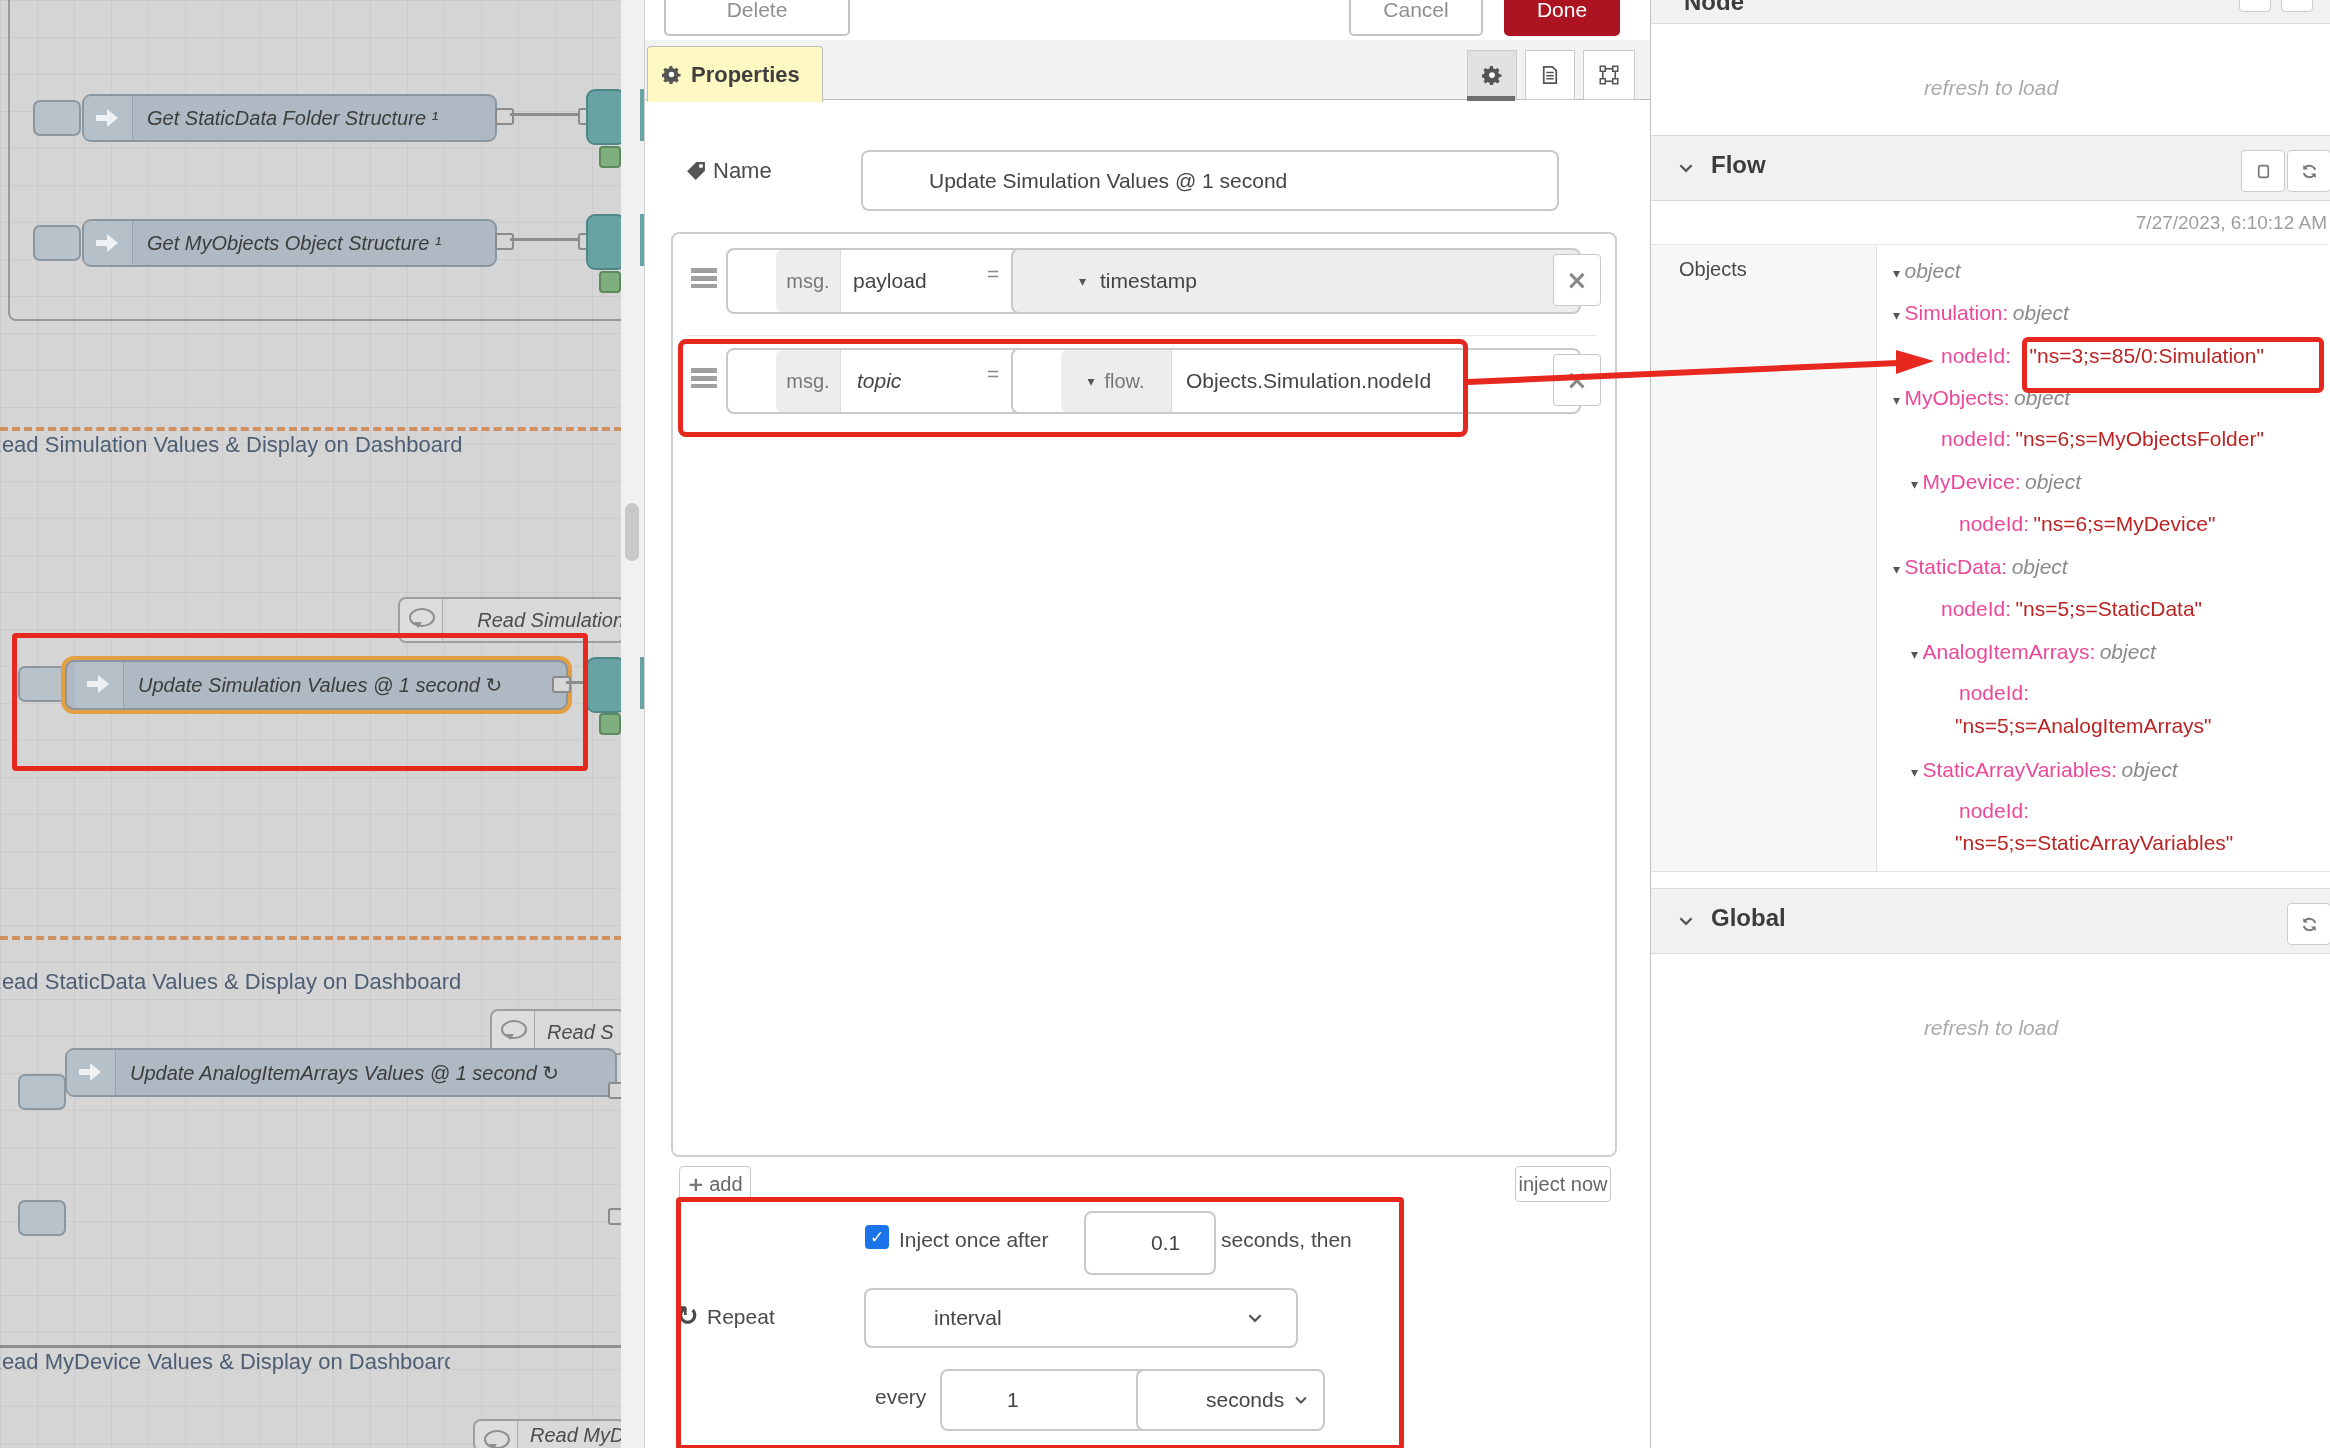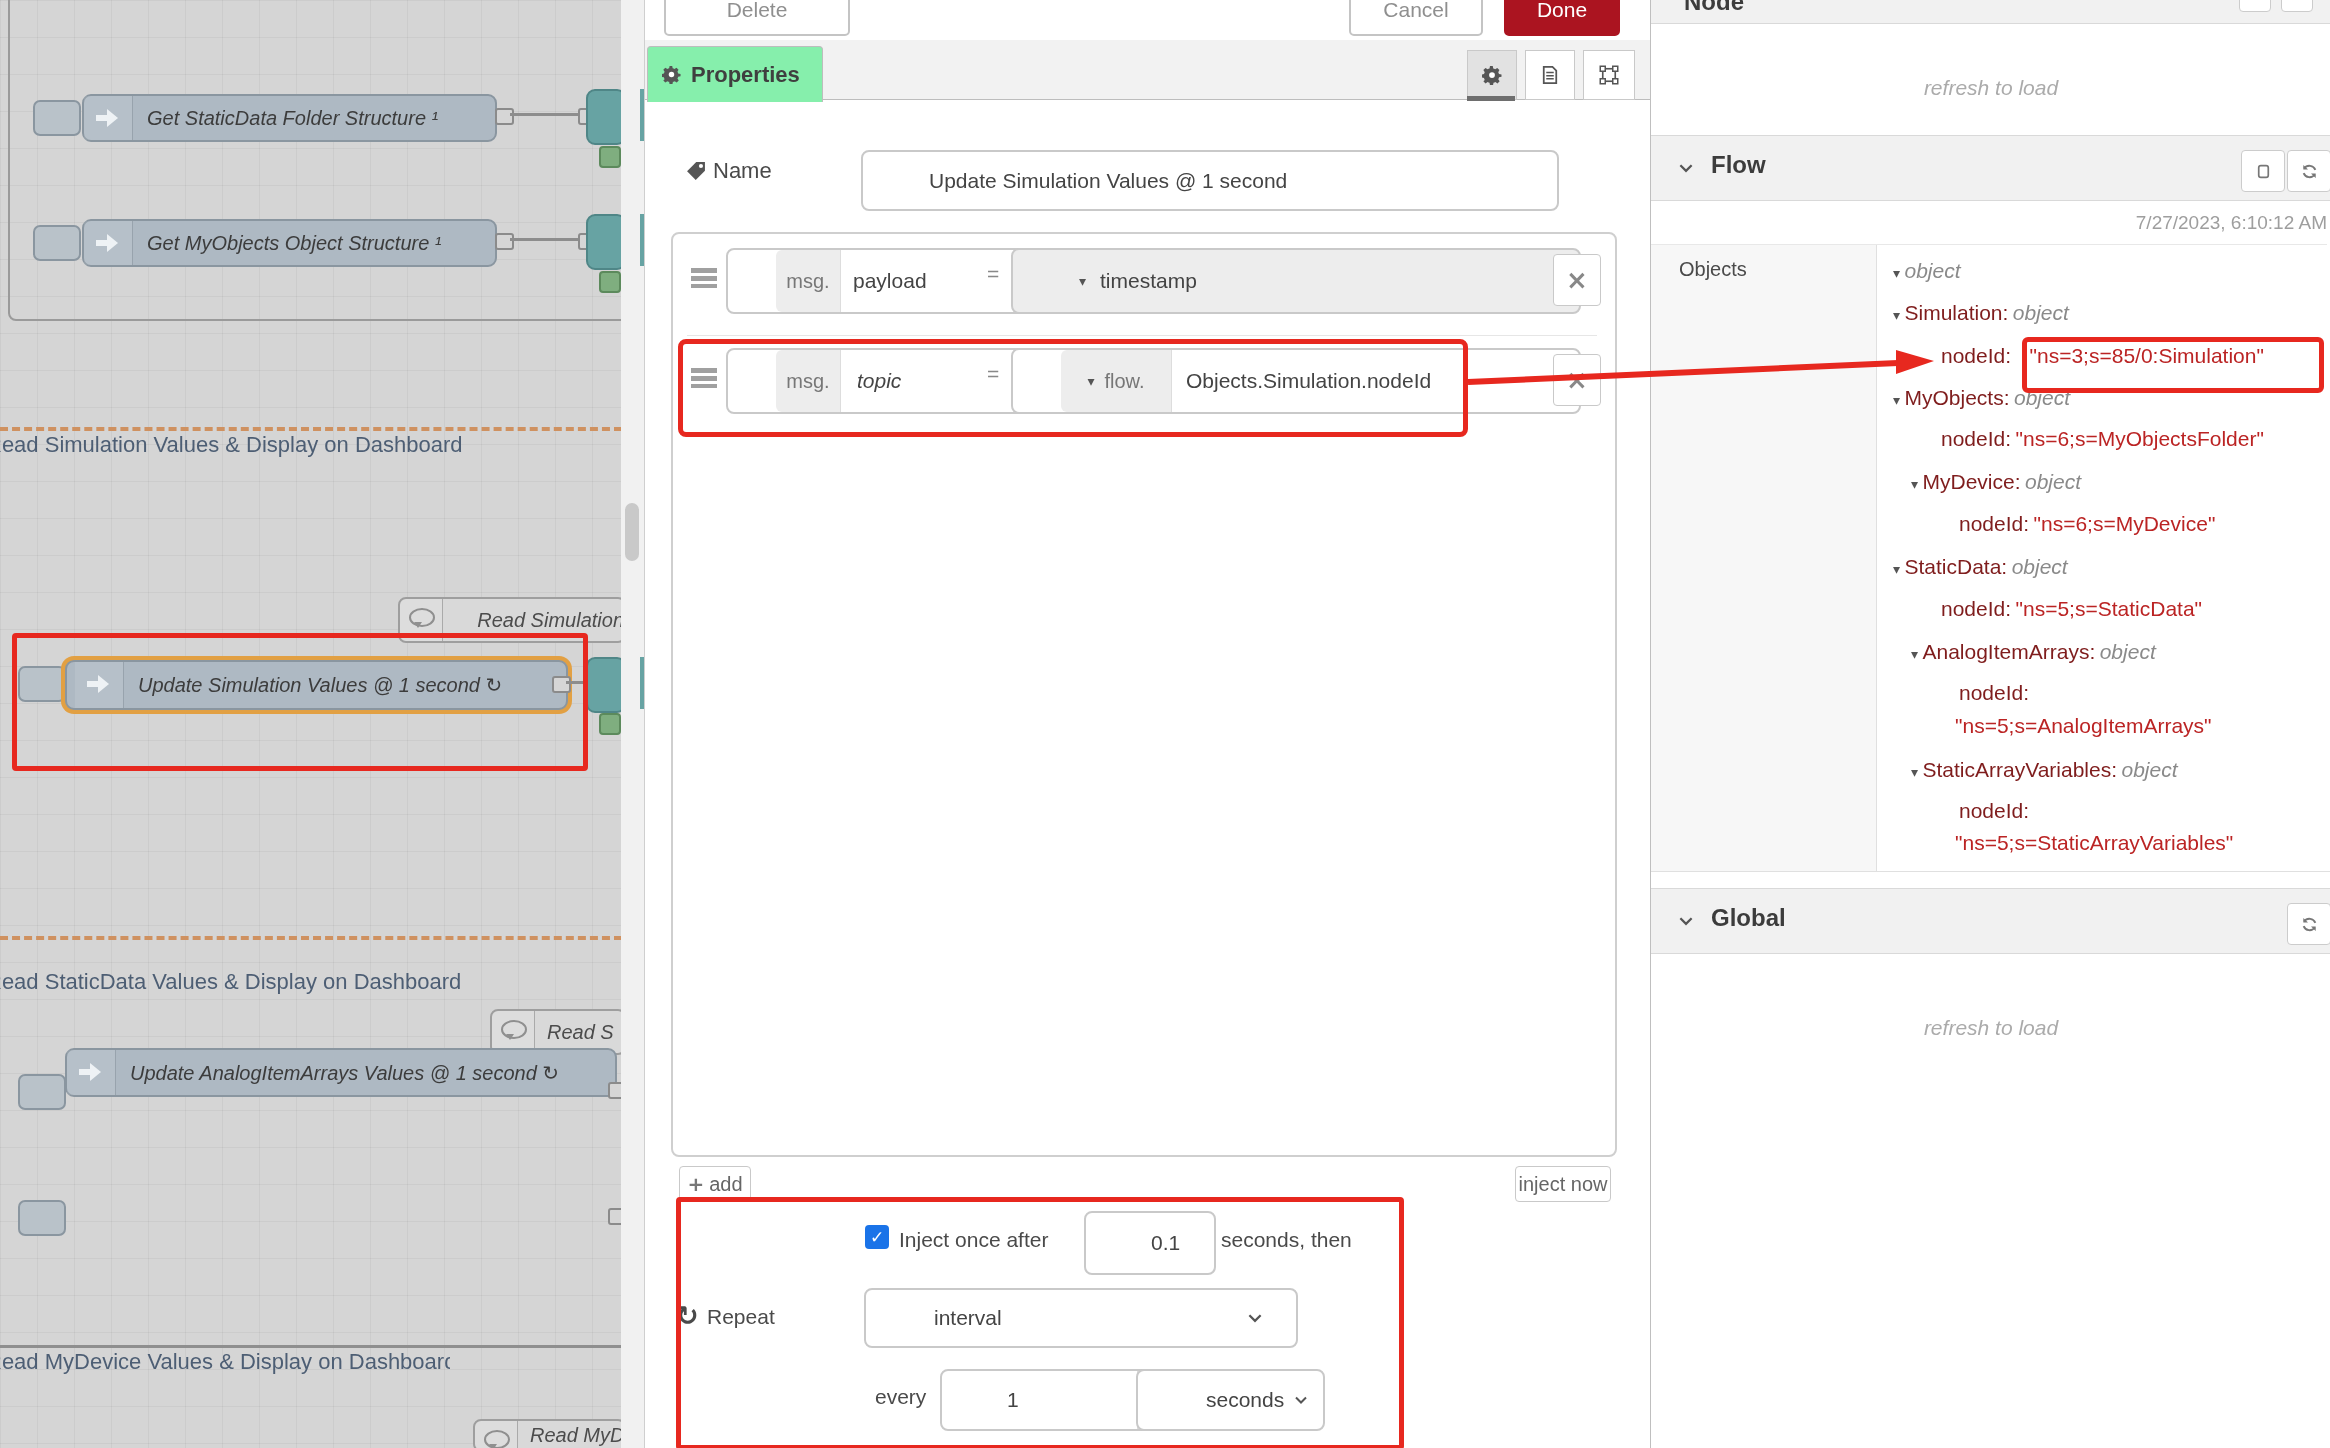--- a/index.html
+++ b/index.html
@@ -36,40 +36,40 @@
   .bub{position:absolute;left:9px;top:9px;width:22px;height:15px;border:2px solid #8f8f8f;border-radius:50%;}
   .bub:after{content:"";position:absolute;left:3px;bottom:-7px;border:4px solid transparent;border-top:6px solid #8f8f8f;}
   #scrollstrip{left:621px;top:0;width:23px;height:1448px;background:#f1f1f1;z-index:2;}
   #scrollthumb{left:625px;top:503px;width:14px;height:58px;background:#c9c9c9;border-radius:7px;z-index:3;}
   
   #dialog{left:644px;top:0;width:1006px;height:1448px;background:#fff;border-left:1px solid #cfcfcf;z-index:4;}
   .btn{display:flex;align-items:center;justify-content:center;background:#fff;border:2px solid #c4c4c4;border-radius:5px;font-size:21px;color:#8f8f8f;}
   .btn.red{background:#ab1420;border-color:#ab1420;color:#fff;}
   .smallbtn{display:flex;align-items:center;justify-content:center;background:#fff;border:1px solid #c9c9c9;border-radius:4px;color:#666;font-size:20px;}
   #tabbar{left:0;top:40px;width:1006px;height:59px;background:#f2f2f2;border-bottom:1px solid #bdbdbd;}
-  #proptab{left:2px;top:46px;width:174px;height:55px;background:#86efac;border:1px solid #bdbdbd;border-bottom:none;border-radius:4px 4px 0 0;display:flex;align-items:center;z-index:5;}
+  #proptab{left:2px;top:46px;width:174px;height:55px;background:#fef9c3;border:1px solid #bdbdbd;border-bottom:none;border-radius:4px 4px 0 0;display:flex;align-items:center;z-index:5;}
   #proptab .t{font-size:22px;font-weight:bold;color:#3f3f3f;margin-left:10px;}
   .tabicobtn{display:flex;align-items:center;justify-content:center;border:1px solid #c9c9c9;background:#fff;}
   .tabicobtn.on{background:#e2e2e2;}
   .field{border:2px solid #c9c9c9;border-radius:8px;background:#fff;display:flex;align-items:center;font-size:21px;color:#444;padding-left:48px;}
   .field.grey{background:#ededed;}
   .pfx{background:#ededed;color:#777;font-size:20px;align-self:stretch;display:flex;align-items:center;justify-content:center;border-radius:6px 0 0 6px;border-right:1px solid #ddd;}
   .hamb{width:26px;height:20px;background:repeating-linear-gradient(180deg,#a0a0a0 0 5px,transparent 5px 8px);}
   .caret{font-size:14px;color:#555;}
   .redbox{border:5px solid #e7281f;border-radius:4px;z-index:9;pointer-events:none;}
   .ckbox{width:24px;height:24px;background:#1a73e8;border-radius:4px;color:#fff;display:flex;align-items:center;justify-content:center;font-size:17px;}
   .spin{background:#f3f3f3;border-left:1px solid #dcdcdc;display:flex;flex-direction:column;}
   .spin div{flex:1;display:flex;align-items:center;justify-content:center;font-size:10px;color:#888;border-bottom:1px solid #dcdcdc;}
   .spin div:last-child{border-bottom:none;}
   
   #sidebar{left:1650px;top:0;width:680px;height:1448px;background:#fff;border-left:1px solid #bfbfbf;z-index:4;}
   .band{background:#f1f1f1;border-bottom:1px solid #d9d9d9;}
   .sechead{font-size:24px;font-weight:bold;color:#3c3c3c;}
   .muted{font-style:italic;font-size:21px;color:#ababab;}
-  .treek{color:#7f1d1d;font-size:21px;}
+  .treek{color:#ec4899;font-size:21px;}
   .treev{color:#bb2424;font-size:21px;}
   .treet{color:#8a8a8a;font-size:21px;font-style:italic;}
   .trow{white-space:nowrap;}
   .sqbtn{display:flex;align-items:center;justify-content:center;background:#fff;border:1px solid #ccc;border-radius:4px;}
   svg.ic{display:block;}
 </style>
 </head>
 <body>
 
 <svg width="0" height="0" style="position:absolute">

